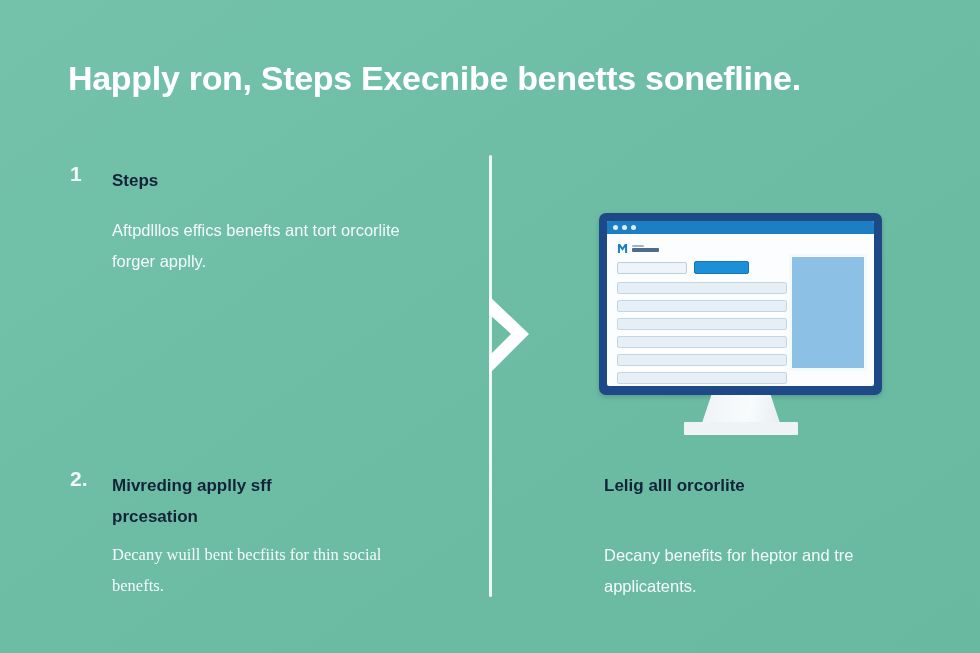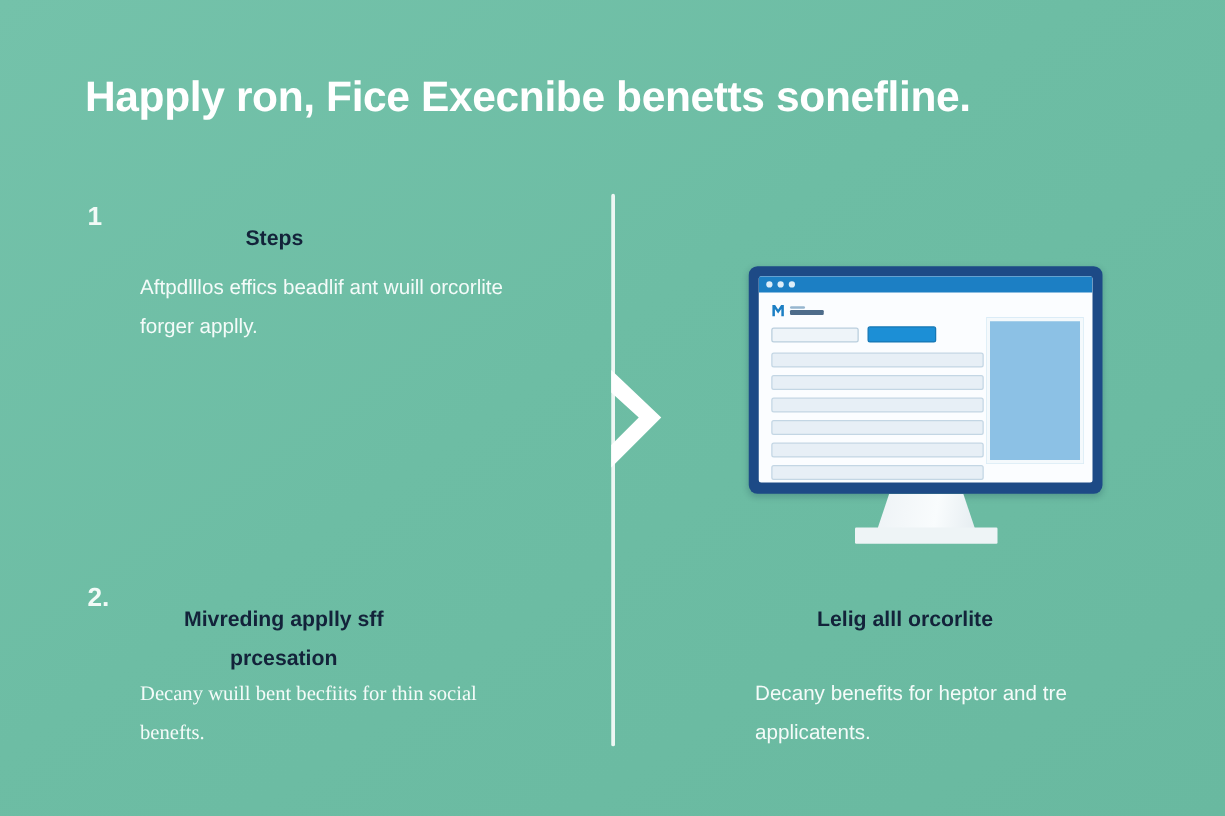--- a/index.html
+++ b/index.html
@@ -66,27 +66,26 @@
     top: 0;
     width: 34px;
     font-size: 21px;
     font-weight: bold;
     color: #f2faf7;
     line-height: 1.05;
   }
   .step-head {
     position: absolute;
     left: 42px;
-    top: 12px;
+    top: 2px;
     width: 215px;
     font-size: 17px;
     font-weight: bold;
     color: #13233a;
     line-height: 1.85;
-    text-align: center;
   }
   .step-body {
     position: absolute;
     left: 42px;
     width: 300px;
     font-size: 16.5px;
     color: #f4fbf9;
     line-height: 1.85;
   }
 
@@ -246,34 +245,34 @@
     height: 13px;
     background: #eef4f6;
     border-radius: 1px;
   }
 </style>
 </head>
 <body>
 
 <div class="infographic">
 
-  <div class="title">Happly ron, Fice Execnibe benetts sonefline.</div>
+  <div class="title">Happly ron, Steps Execnibe benetts sonefline.</div>
 
   <div class="divider"></div>
 
   <div class="chevron">
     <svg width="52" height="82" viewBox="0 0 52 82">
       <path d="M6 2 L46 40 L6 80 L6 62 L28 40 L6 20 Z" fill="#ffffff"></path>
     </svg>
   </div>
 
   <div class="step" id="step-1">
     <div class="step-num">1</div>
     <div class="step-head">Steps</div>
-    <div class="step-body">Aftpdlllos effics beadlif ant wuill orcorlite forger applly.</div>
+    <div class="step-body">Aftpdlllos effics benefts ant tort orcorlite forger applly.</div>
   </div>
 
   <div class="step" id="step-2">
     <div class="step-num">2.</div>
     <div class="step-head">Mivreding applly sff prcesation</div>
     <div class="step-body">Decany wuill bent becfiits for thin social benefts.</div>
   </div>
 
   <div class="step" id="step-3">
     <div class="step-head">Lelig alll orcorlite</div>

